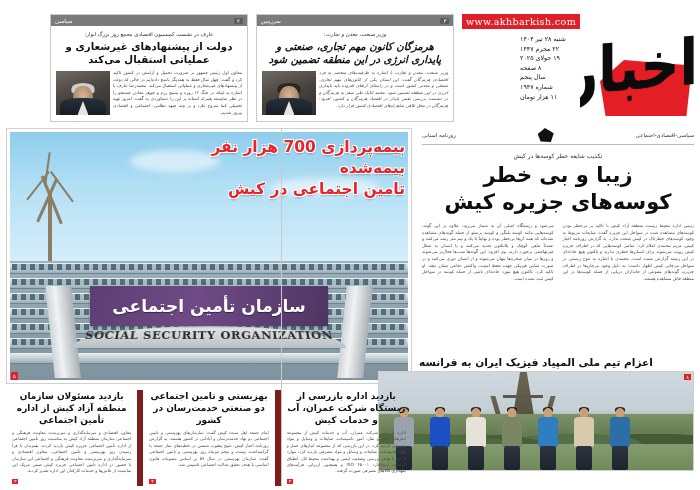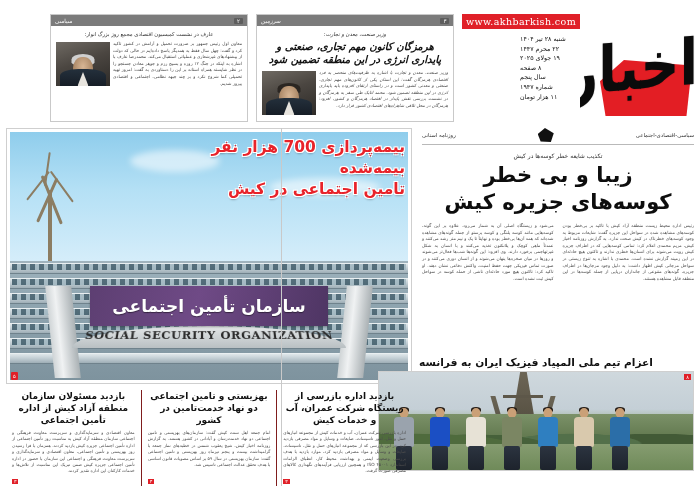--- a/index.html
+++ b/index.html
@@ -281,21 +281,21 @@
   }
 
   
   .bottom{
     position:absolute;left:6px;top:390px;width:406px;height:96px;
     display:flex;direction:rtl;
   }
   .bcell{
     flex:1;padding:0 6px;box-sizing:border-box;position:relative;
   }
-  .bcell + .bcell{border-right:1px solid #7f1d1d;}
+  .bcell + .bcell{border-right:6px solid #7f1d1d;}
   .b-title{
     text-align:center;font-size:9px;font-weight:bold;color:#111;
     line-height:12px;letter-spacing:-.3px;
   }
   .b-body{
     margin-top:4px;font-size:4.3px;line-height:6.4px;
     color:#4d4d4d;text-align:justify;
   }
   .b-pg{
     position:absolute;left:6px;bottom:2px;background:#e02028;color:#fff;
@@ -349,20 +349,21 @@
         <span>وزیر صنعت، معدن و تجارت با اشاره به ظرفیت‌های منحصر به فرد اقتصادی هرمزگان گفت: این استان یکی از کانون‌های مهم تجاری، صنعتی و معدنی کشور است و در راستای ارتقای افزوده باید پایداری انرژی در این منطقه تضمین شود. محمد اتابک طی سفر به هرمزگان و در نشست بررسی نقش پایدار در اقتصاد هرمزگان و کشور، افزود: هرمزگان در محل تلاقی شاهراه‌های اقتصادی کشور قرار دارد.</span>
       </div>
     </div>
 
     <div class="topnews b2">
       <div class="tn-bar">
         <span class="pg">۲</span>
         <span class="sec">سیاسی</span>
       </div>
       <div class="tn-kicker">عارف در نشست کمیسیون اقتصادی مجمع روز بزرگ انوار:</div>
+      <div class="tn-title">دولت از پیشنهادهای غیرشعاری و عملیاتی استقبال می‌کند</div>
       <div class="tn-body">
         <div class="tn-photo">
           <div class="hair" style="background:#cfcfcf;"></div>
           <div class="face"></div>
           <div class="suit"></div>
           <div class="shirt"></div>
         </div>
         <span>معاون اول رئیس جمهور بر ضرورت تحمیل و آرامش در کشور تاکید کرد و گفت: چهل سال فقط به همدیگر پاسخ داده‌ایم در حالی که دولت از پیشنهادهای غیرشعاری و عملیاتی استقبال می‌کند. محمدرضا عارف با اشاره به اینکه در جنگ ۱۲ روزه و بسیج رزم و جوهر معادن جستجو را در نظر شایسته همراه استانه بر این را دستاوردی به گفت: امروز تهیه تحمیلی کما شروع نکرد و بر چند جبهه نظامی، اجتماعی و اقتصادی پیروز شدیم.</span>
       </div>
     </div>
@@ -495,21 +496,21 @@
     </div>
   </div>
 
   <div class="bottom">
     <div class="bcell">
       <div class="b-title">بازدید اداره بازرسی از زیستگاه شرکت عمران، آب و خدمات کیش</div>
       <div class="b-body">اداره بازرسی شرکت عمران، آب و خدمات کیش از مجموعه انبارهای حمل و نقل، امور تاسیسات، ضایعات و وسایل و مواد مصرفی بازدید کرد. در این بازرسی که از مجموعه انبارهای حمل و نقل، تاسیسات، ضایعات و وسایل و مواد مصرفی بازدید کرد، موارد بازدید با هدف بررسی وضعیت ایمنی و بهداشت محیط کار، انطباق الزامات استاندارد ISO ۴۵۰۰۱ و همچنین ارزیابی فرآیندهای نگهداری کالاهای مصرفی صورت گرفت.</div>
       <div class="b-pg">۳</div>
     </div>
     <div class="bcell">
-      <div class="b-title">بهزیستی و تامین اجتماعی دو نهاد خدمت‌تامین در کشور</div>
+      <div class="b-title">بهزیستی و تامین اجتماعی دو صنعتی خدمت‌رسان در کشور</div>
       <div class="b-body">امام جمعه اهل سنت کیش گفت: سازمان‌های بهزیستی و تامین اجتماعی دو نهاد خدمت‌رسان و آبادانی در کشور هستند. به گزارش روزنامه اخبار کیش، شیخ یعقوب شمس در خطبه‌های نماز جمعه با گرامیداشت بیست و پنجم تیرماه روز بهزیستی و تامین اجتماعی گفت: سازمان بهزیستی در سال ۵۹ بر اساس مصوبات قانون اساسی با هدف تحقق عدالت اجتماعی تاسیس شد.</div>
       <div class="b-pg">۳</div>
     </div>
     <div class="bcell">
       <div class="b-title">بازدید مسئولان سازمان منطقه آزاد کیش از اداره تأمین اجتماعی</div>
       <div class="b-body">معاون اقتصادی و سرمایه‌گذاری و سرپرست معاونت فرهنگی و اجتماعی سازمان منطقه آزاد کیش به مناسبت روز تأمین اجتماعی از اداره تأمین اجتماعی جزیره کیش بازدید کردند. همزمان با فرا رسیدن روز بهزیستی و تأمین اجتماعی، معاون اقتصادی و سرمایه‌گذاری و سرپرست معاونت فرهنگی و اجتماعی این سازمان با حضور در اداره تأمین اجتماعی جزیره کیش ضمن تبریک این مناسبت از تلاش‌ها و خدمات کارکنان این اداره تقدیر کردند.</div>
       <div class="b-pg">۳</div>
     </div>
   </div>
 

